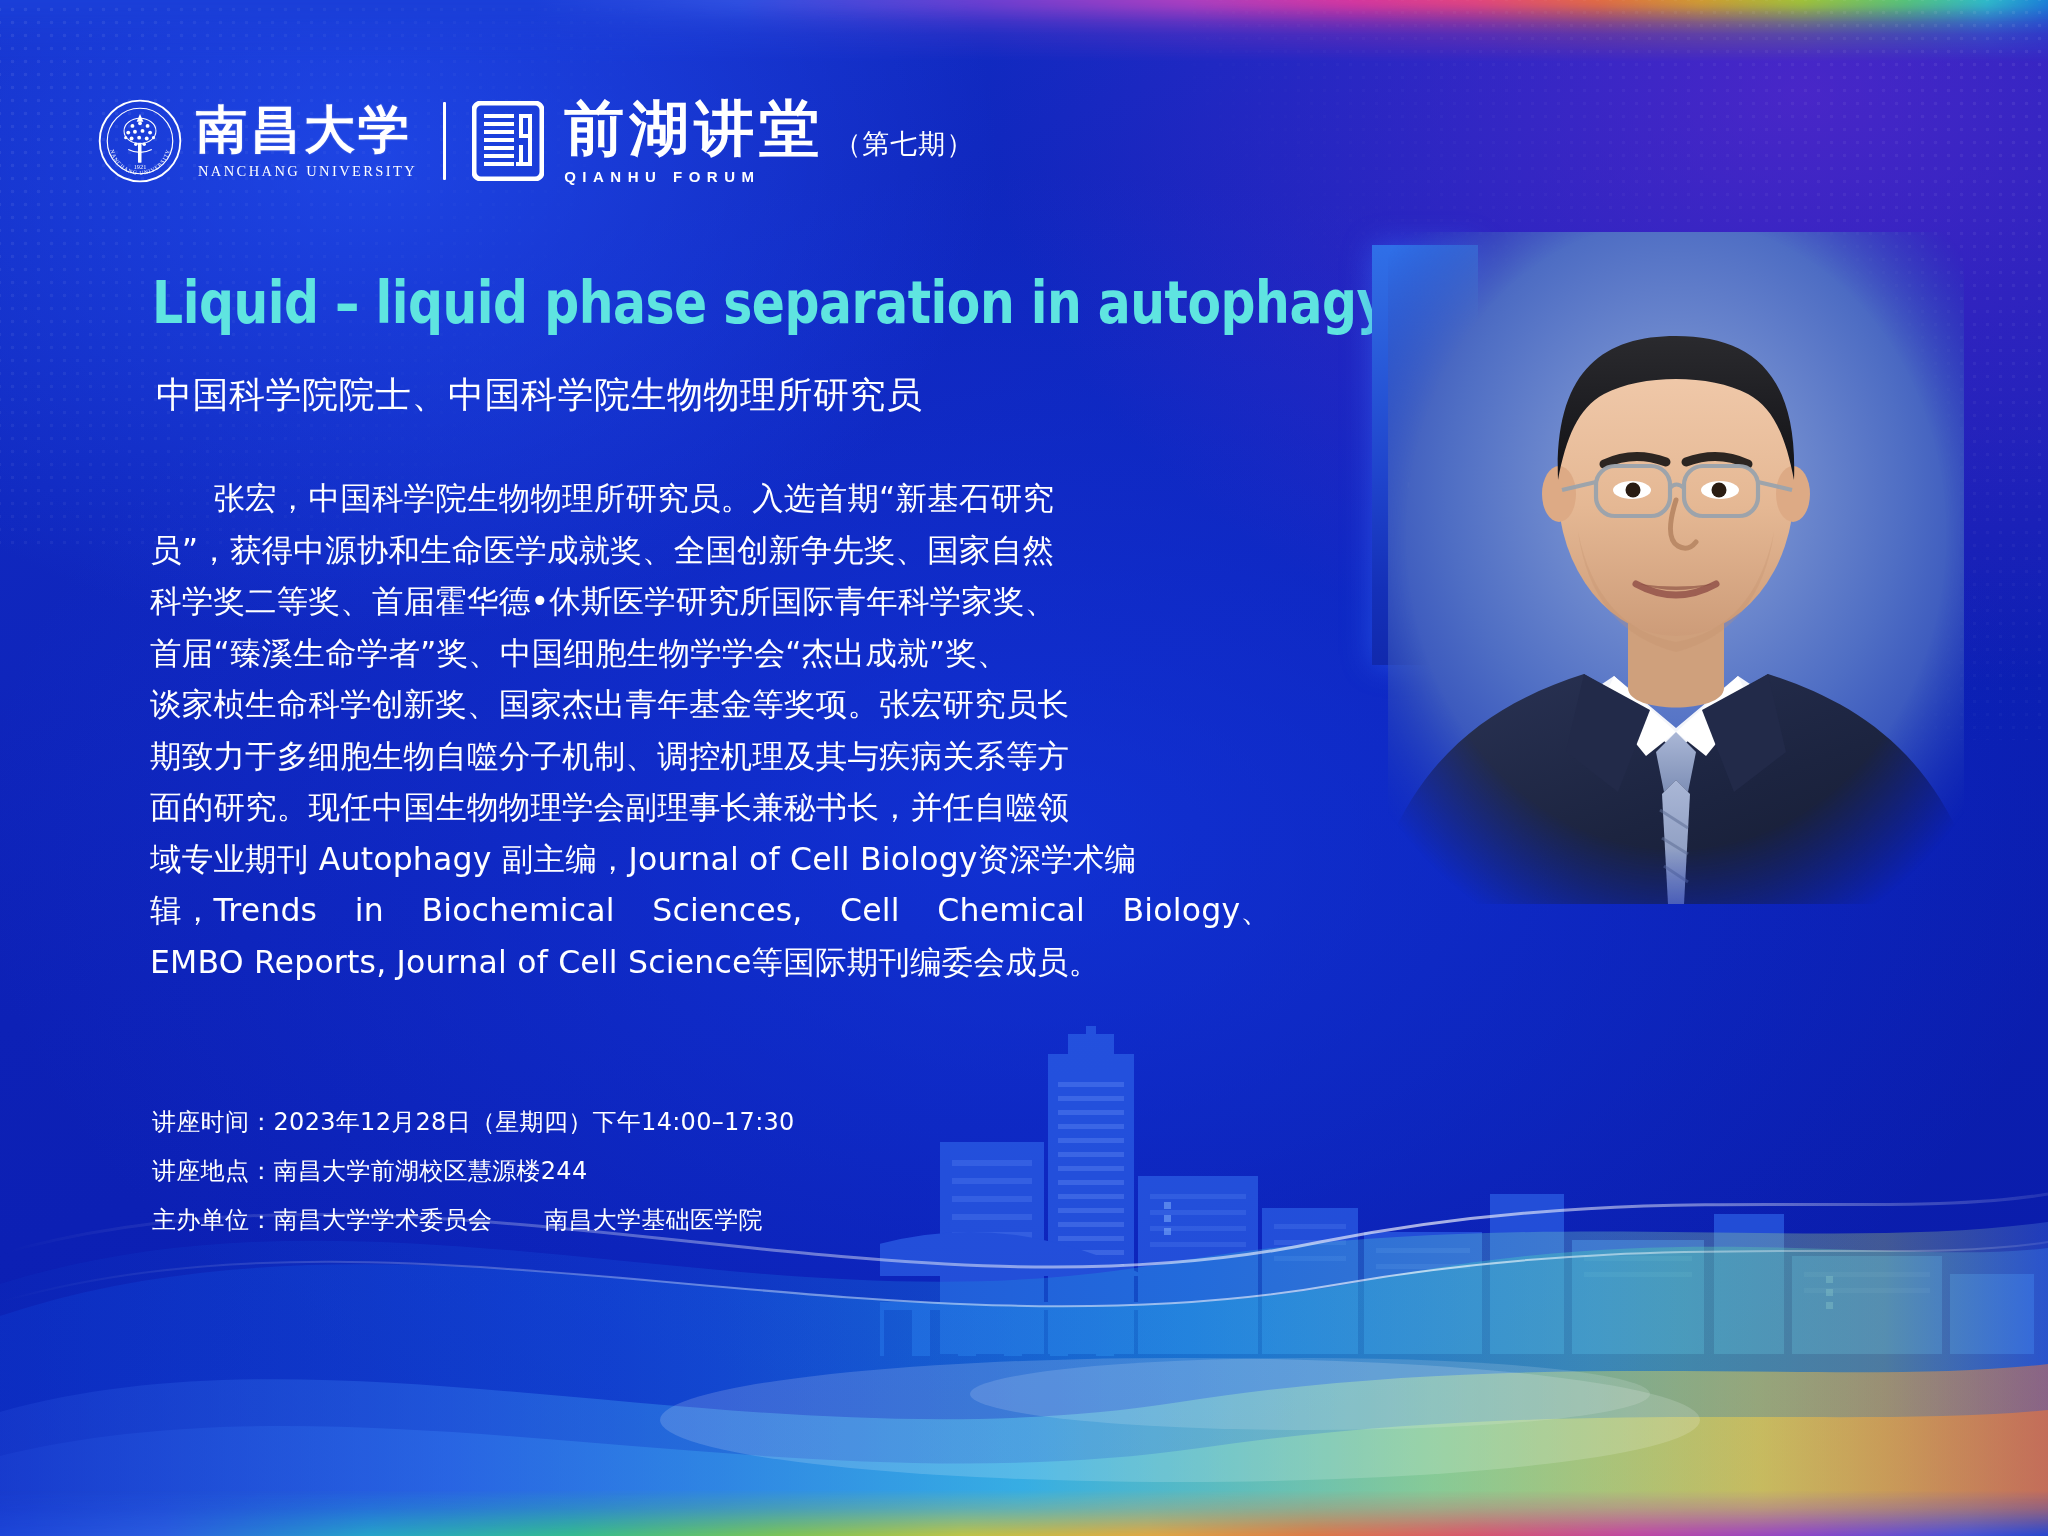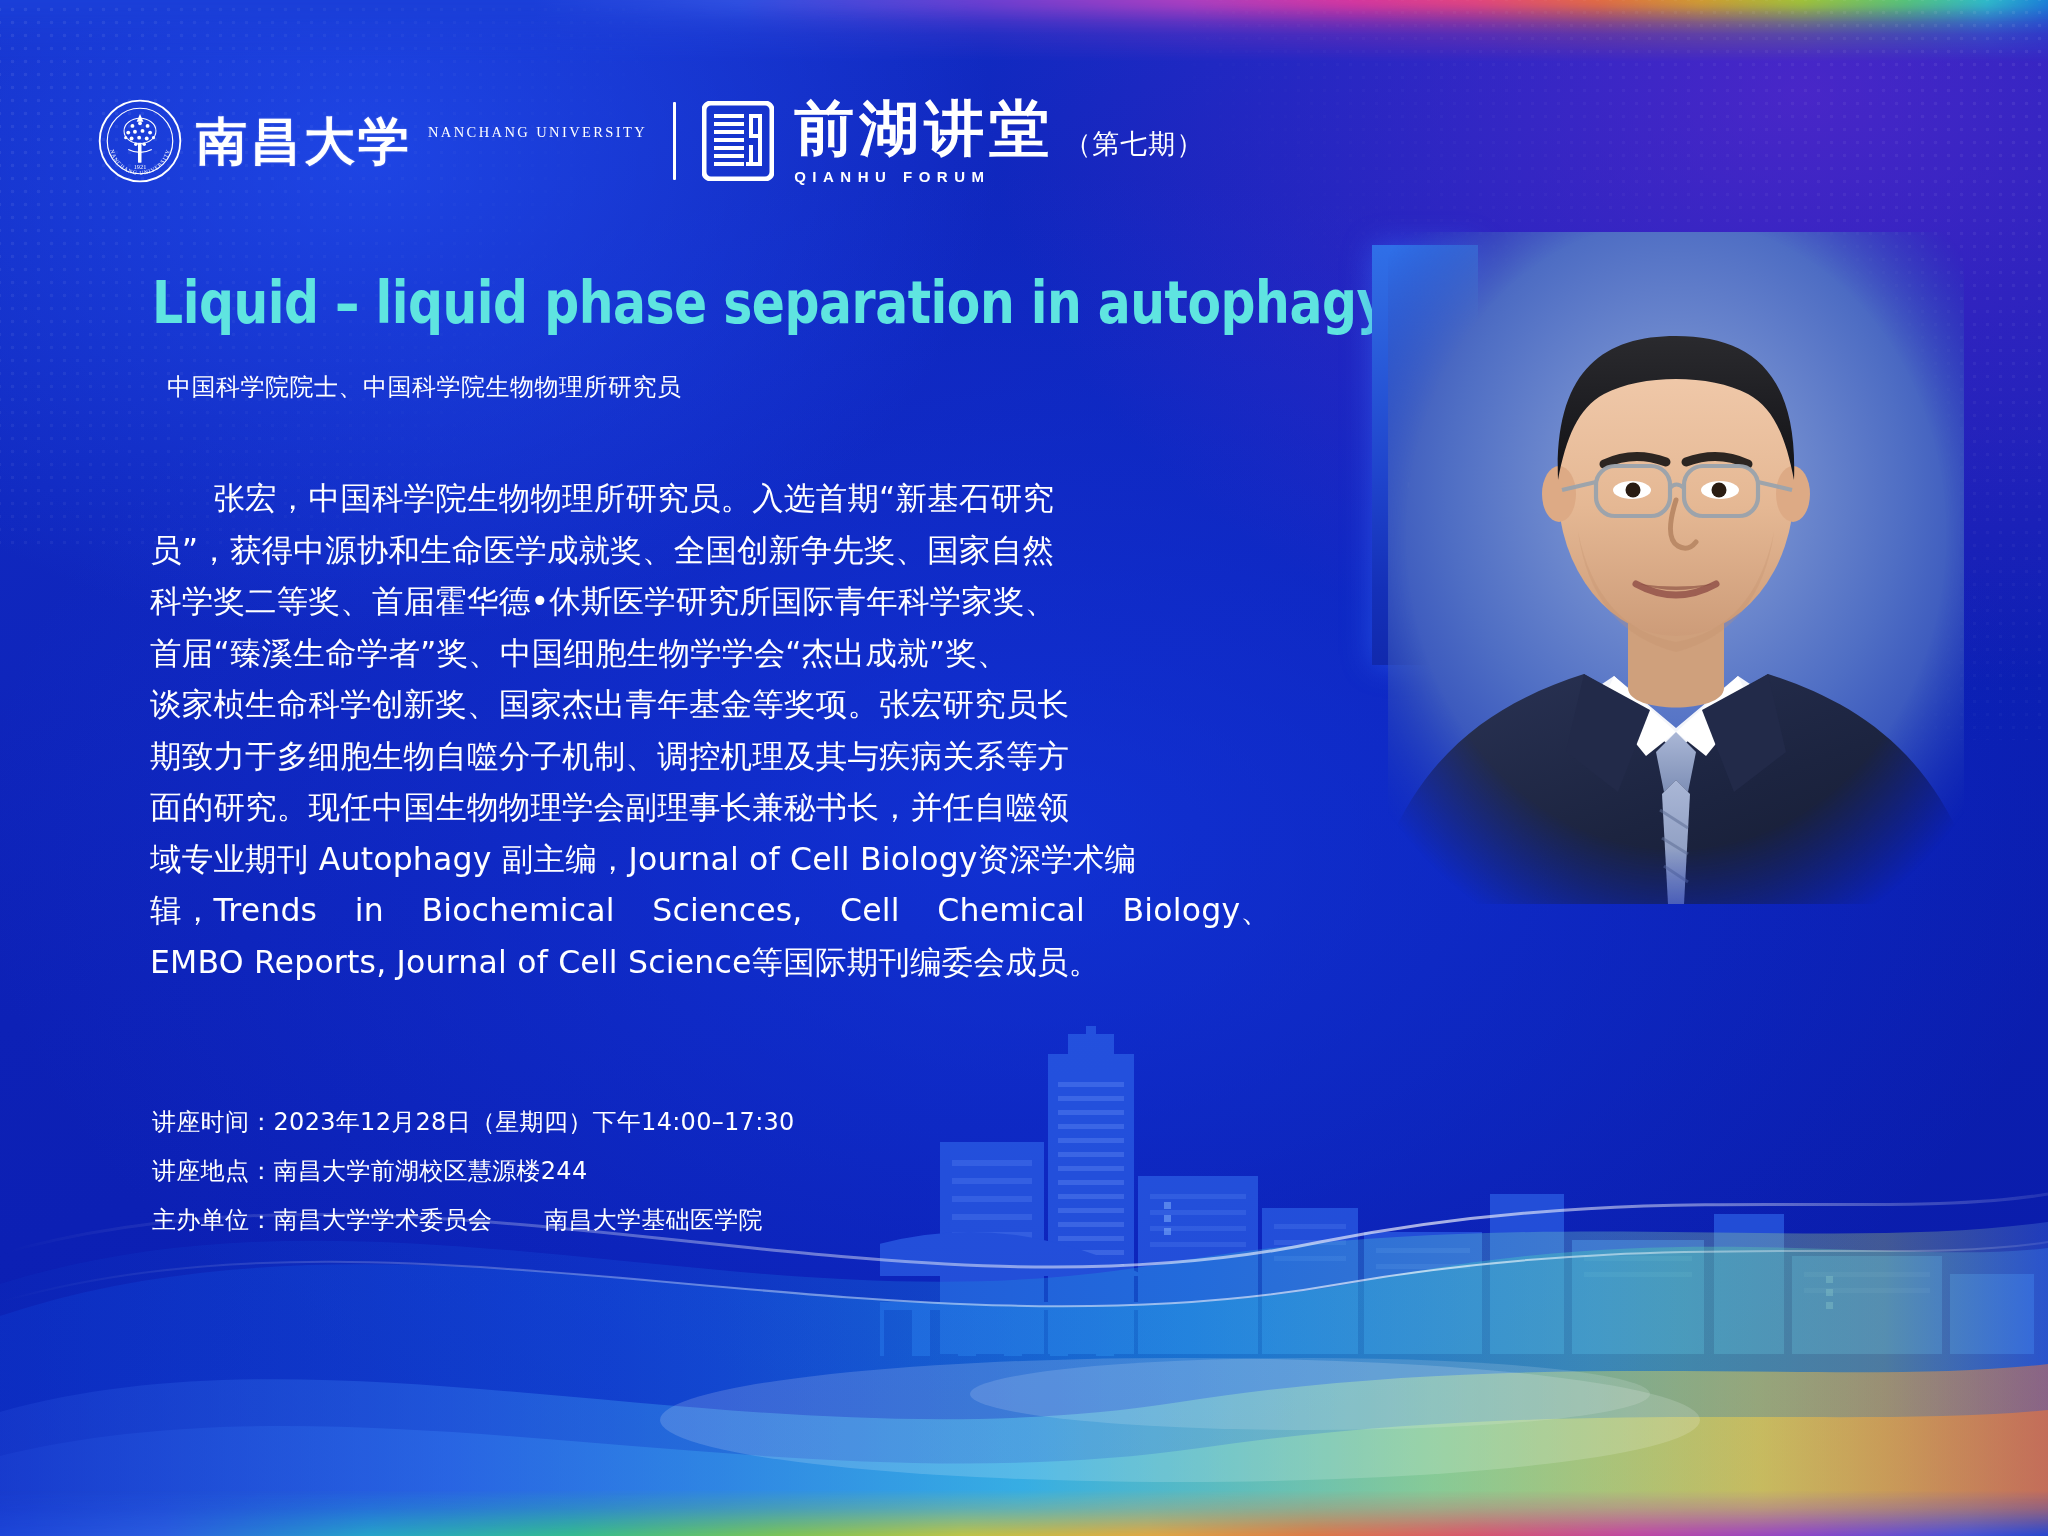--- a/index.html
+++ b/index.html
@@ -58,21 +58,21 @@
     font-family:"DejaVu Sans","Liberation Sans",sans-serif;
     color:#fff; font-weight:bold; font-size:51px; letter-spacing:3px;
     line-height:1; margin-left:14px;
     text-shadow:0 0 2px rgba(255,255,255,.35);
   }
   .brand-en {
     color:#fff; font-size:14.5px; letter-spacing:2.4px; line-height:1;
     margin-top:9px; margin-left:16px; white-space:nowrap;
     font-family:"Liberation Serif","DejaVu Serif",serif;
   }
-  .brand-block { display:flex; flex-direction:row; justify-content:flex-start; }
+  .brand-block { display:flex; flex-direction:column; justify-content:flex-start; }
   .vbar { width:3px; height:78px; background:#fff; margin:0 26px; border-radius:1px; }
   .forum-mark { width:72px; height:80px; flex:0 0 auto; }
   .forum-text { display:flex; flex-direction:column; margin-left:20px; }
   .forum-cn {
     font-family:"DejaVu Sans","Liberation Sans",sans-serif;
     color:#fff; font-weight:bold; font-size:60px; letter-spacing:5px; line-height:1;
   }
   .forum-en {
     color:#fff; font-size:15px; letter-spacing:6.5px; line-height:1;
     margin-top:11px; font-weight:bold;
@@ -90,24 +90,24 @@
     color:#5fe4e0;
     font-family:"DejaVu Sans Condensed","Liberation Sans Narrow","Liberation Sans",sans-serif;
     font-weight:bold;
     font-size:59px;
     letter-spacing:-.5px;
     white-space:nowrap;
     transform:scaleX(.92);
     transform-origin:left center;
   }
   #talk-subtitle {
-    position:absolute; left:167px; top:371px;
+    position:absolute; left:156px; top:371px;
     color:#ffffff;
     font-family:Liberation Sans, sans-serif;
-    font-size:24px; font-weight:normal; letter-spacing:.5px;
+    font-size:36px; font-weight:normal; letter-spacing:.5px;
     white-space:nowrap;
   }
 
   
   #bio {
     position:absolute; left:150px; top:473px; width:1122px;
     color:#fff;
     font-family:"DejaVu Sans","Liberation Sans",sans-serif;
     font-size:31.5px;
     line-height:51.5px;

